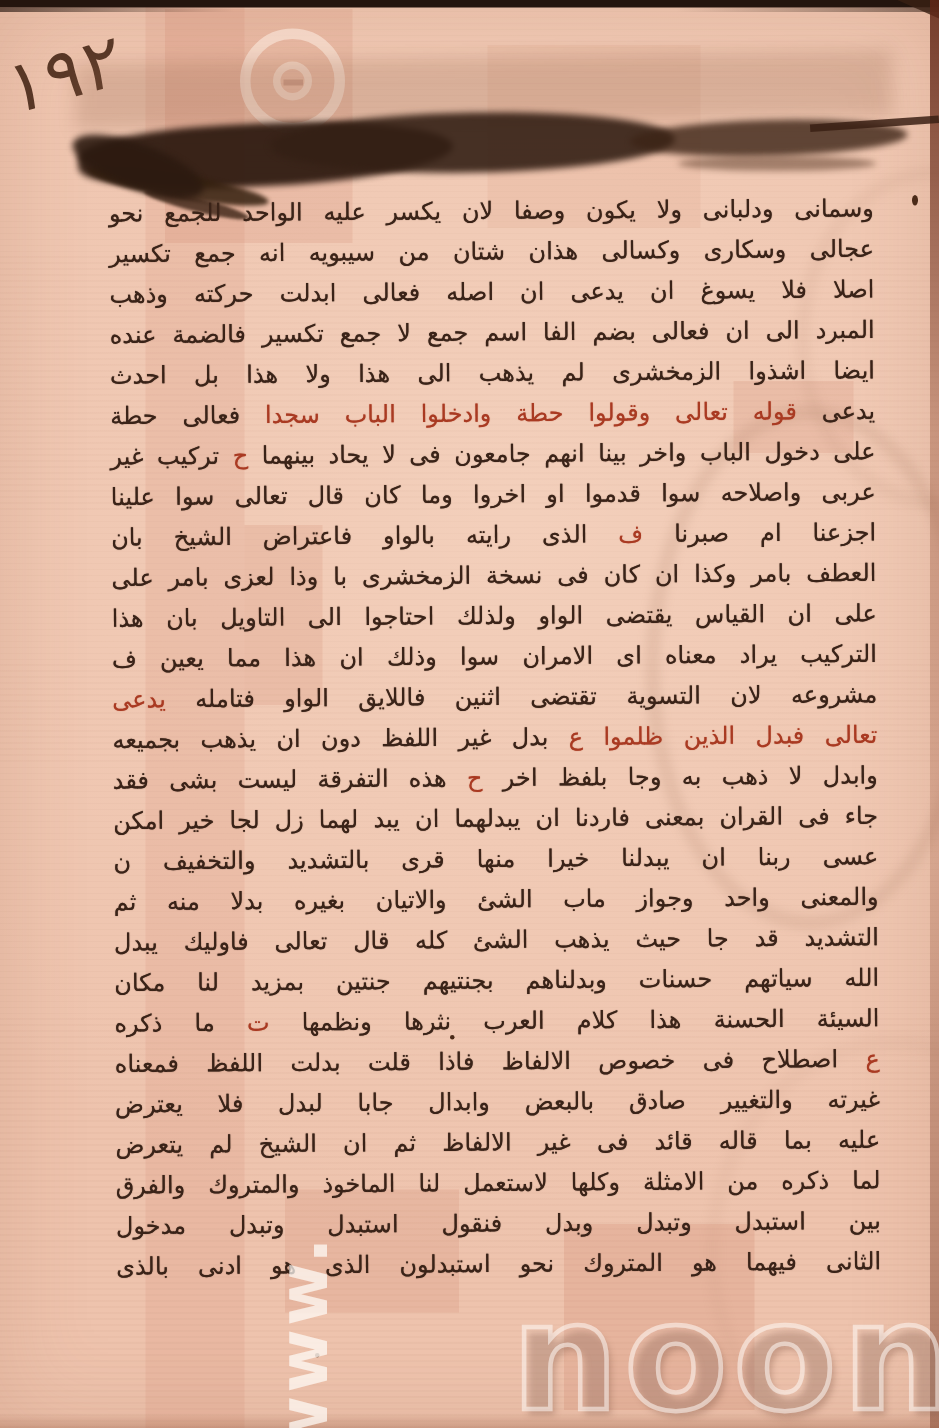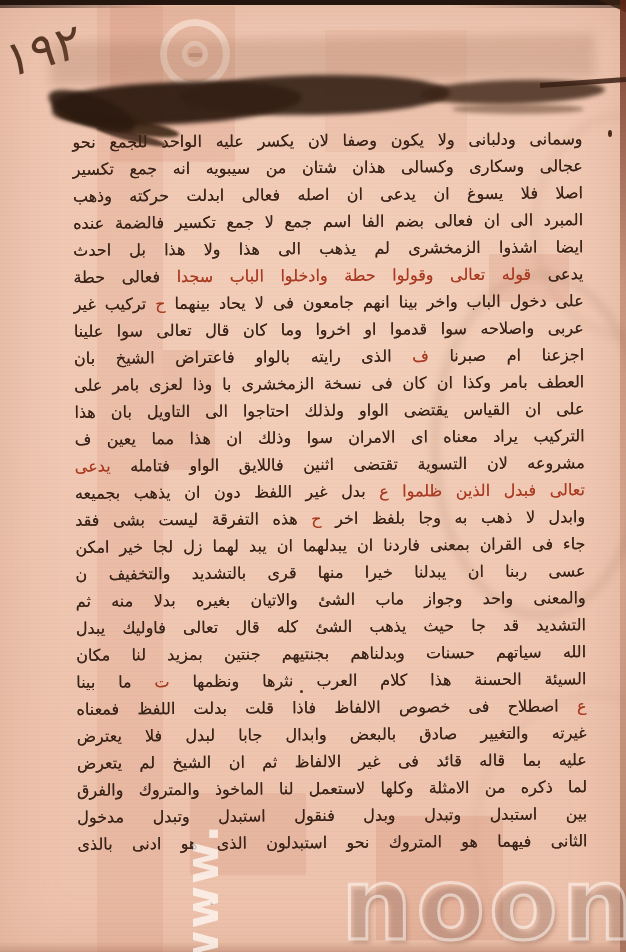--- a/index.html
+++ b/index.html
@@ -127,21 +127,21 @@
       <div class="line"><span class="ink">على ان القياس يقتضى الواو ولذلك احتاجوا الى التاويل بان هذا</span></div>
       <div class="line"><span class="ink">التركيب يراد معناه اى الامران سوا وذلك ان هذا مما يعين ف</span></div>
       <div class="line"><span class="ink">مشروعه لان التسوية تقتضى اثنين فاللايق الواو فتامله </span><span class="red">يدعى</span></div>
       <div class="line"><span class="red">تعالى فبدل الذين ظلموا ع </span><span class="ink">بدل غير اللفظ دون ان يذهب بجميعه</span></div>
       <div class="line"><span class="ink">وابدل لا ذهب به وجا بلفظ اخر </span><span class="red">ح </span><span class="ink">هذه التفرقة ليست بشى فقد</span></div>
       <div class="line"><span class="ink">جاء فى القران بمعنى فاردنا ان يبدلهما ان يبد لهما زل لجا خير امكن</span></div>
       <div class="line"><span class="ink">عسى ربنا ان يبدلنا خيرا منها قرى بالتشديد والتخفيف ن</span></div>
       <div class="line"><span class="ink">والمعنى واحد وجواز ماب الشئ والاتيان بغيره بدلا منه ثم</span></div>
       <div class="line"><span class="ink">التشديد قد جا حيث يذهب الشئ كله قال تعالى فاوليك يبدل</span></div>
       <div class="line"><span class="ink">الله سياتهم حسنات وبدلناهم بجنتيهم جنتين بمزيد لنا مكان</span></div>
-      <div class="line"><span class="ink">السيئة الحسنة هذا كلام العرب نثرها ونظمها </span><span class="red">ت </span><span class="ink">ما بينا</span></div>
+      <div class="line"><span class="ink">السيئة الحسنة هذا كلام العرب نثرها ونظمها </span><span class="red">ت </span><span class="ink">ما ذكره</span></div>
       <div class="line"><span class="red">ع </span><span class="ink">اصطلاح فى خصوص الالفاظ فاذا قلت بدلت اللفظ فمعناه</span></div>
       <div class="line"><span class="ink">غيرته والتغيير صادق بالبعض وابدال جابا لبدل فلا يعترض</span></div>
       <div class="line"><span class="ink">عليه بما قاله قائد فى غير الالفاظ ثم ان الشيخ لم يتعرض</span></div>
       <div class="line"><span class="ink">لما ذكره من الامثلة وكلها لاستعمل لنا الماخوذ والمتروك والفرق</span></div>
       <div class="line"><span class="ink">بين استبدل وتبدل وبدل فنقول استبدل وتبدل مدخول</span></div>
       <div class="line"><span class="ink">الثانى فيهما هو المتروك نحو استبدلون الذى هو ادنى بالذى</span></div>
     </div>
 
   <div class="url-watermark">www.</div>
   <div class="brand-watermark">nooni</div>

